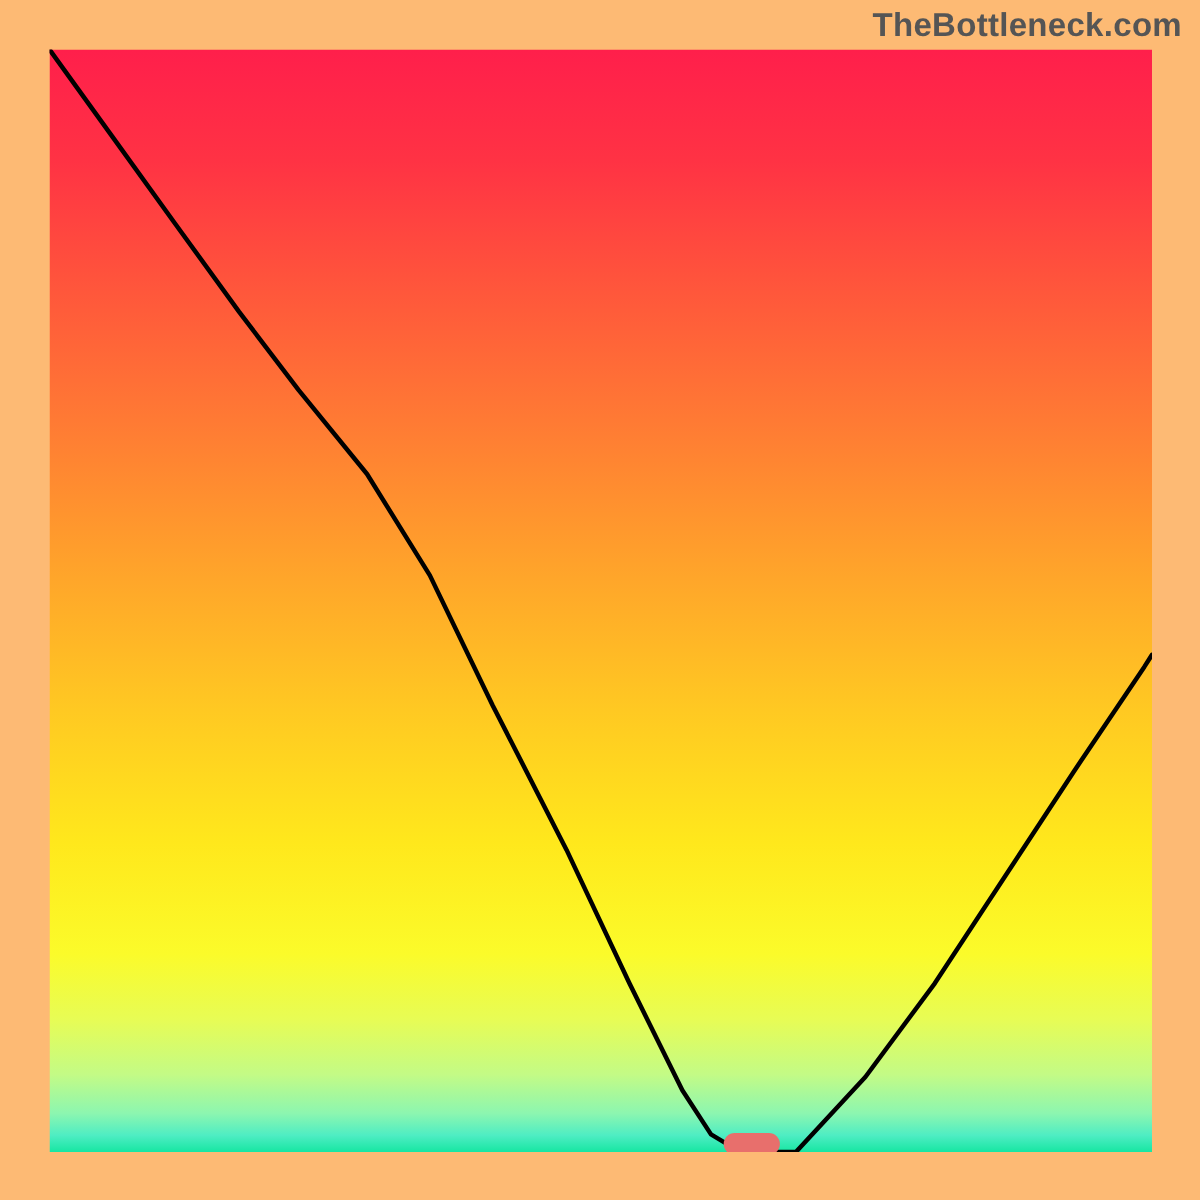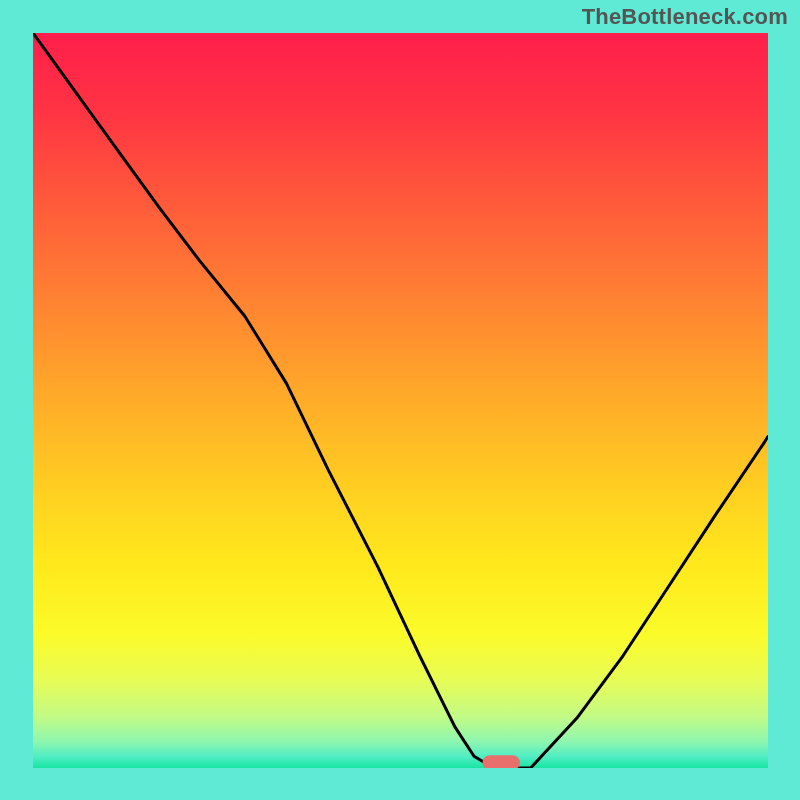--- a/index.html
+++ b/index.html
@@ -7,21 +7,21 @@
     padding: 0;
     width: 800px;
     height: 800px;
     background: #000;
     overflow: hidden;
   }
   .frame {
     position: relative;
     width: 800px;
     height: 800px;
-    background: #5eead4;
+    background: #fdba74;
   }
   .watermark {
     position: absolute;
     top: 4px;
     right: 12px;
     font-family: Arial, Helvetica, sans-serif;
     font-size: 22px;
     font-weight: 600;
     color: #555555;
     letter-spacing: 0.2px;

